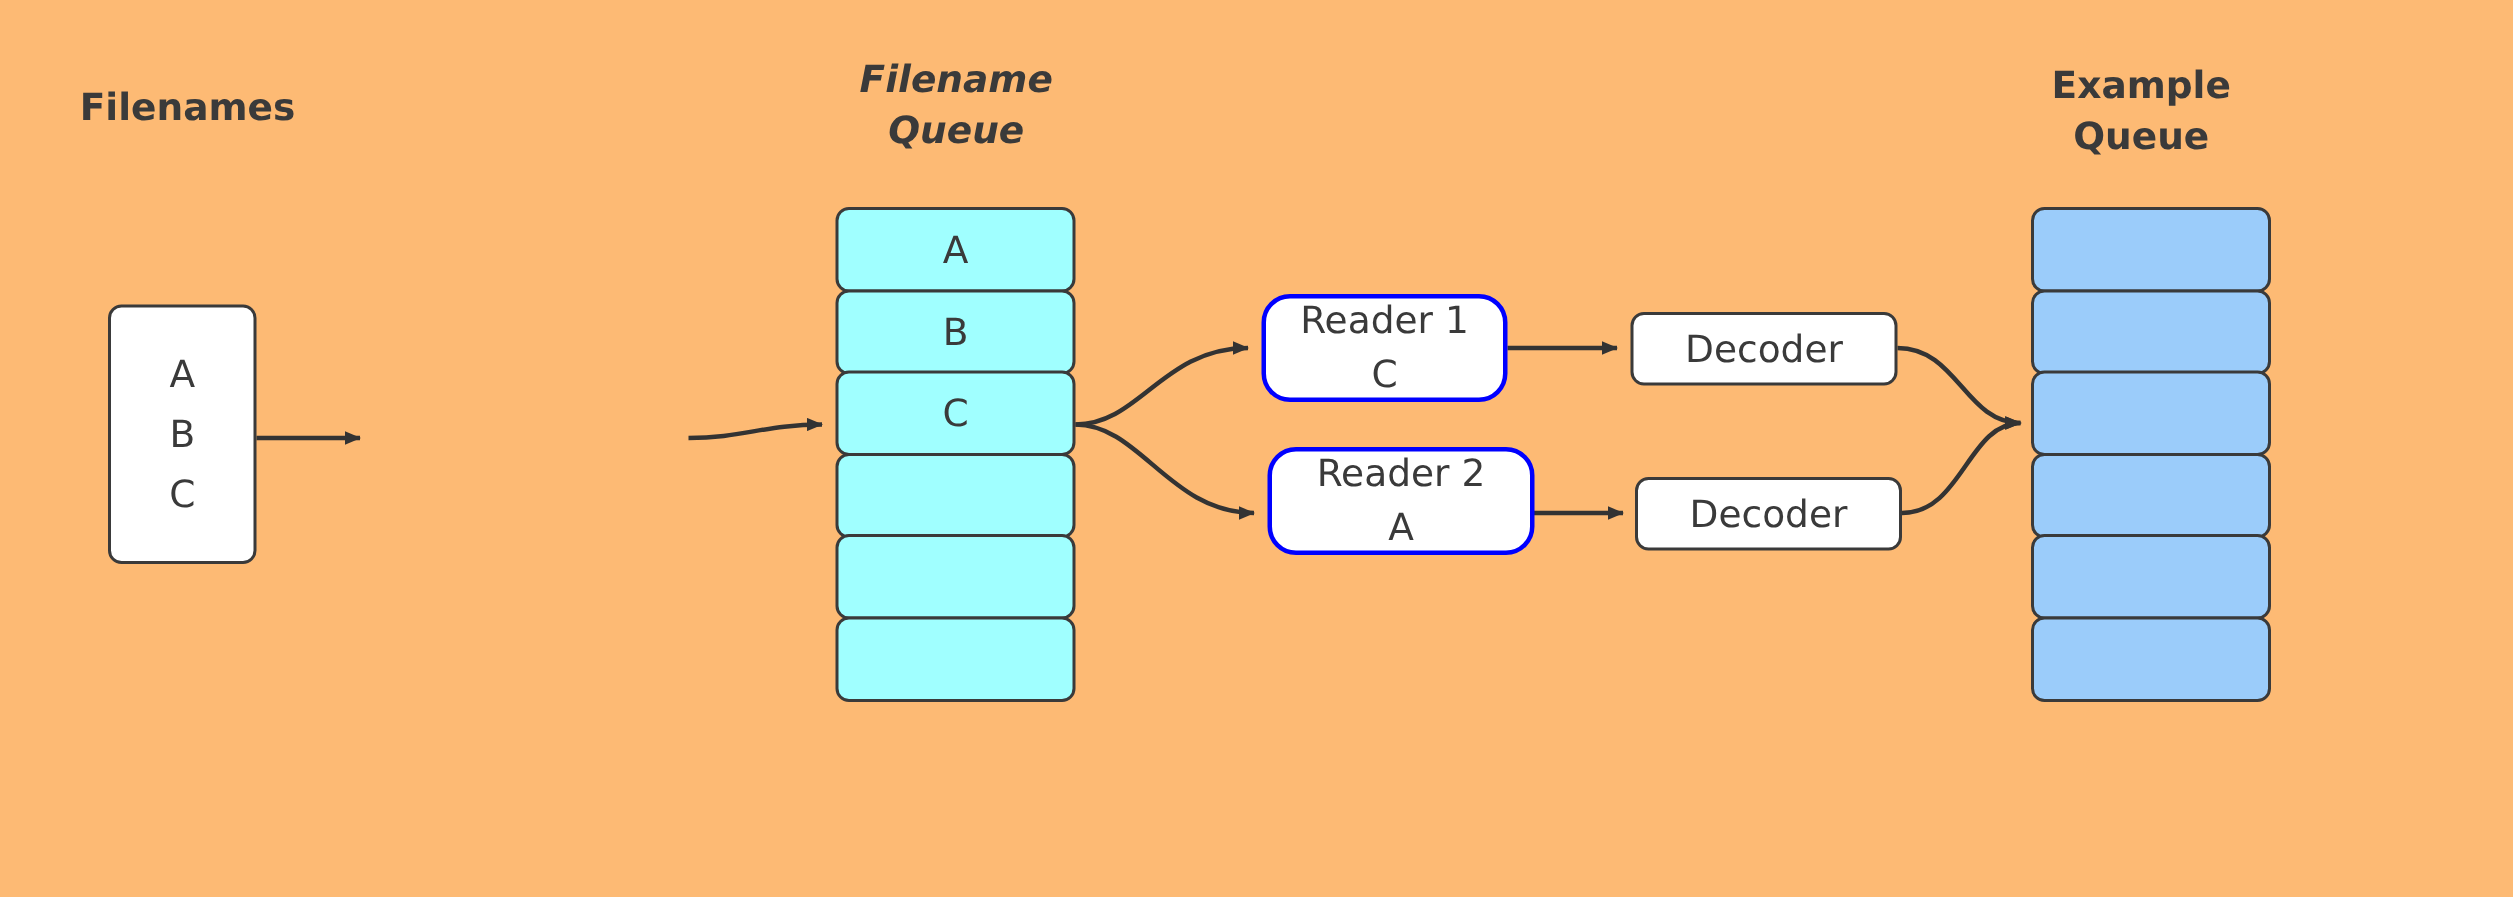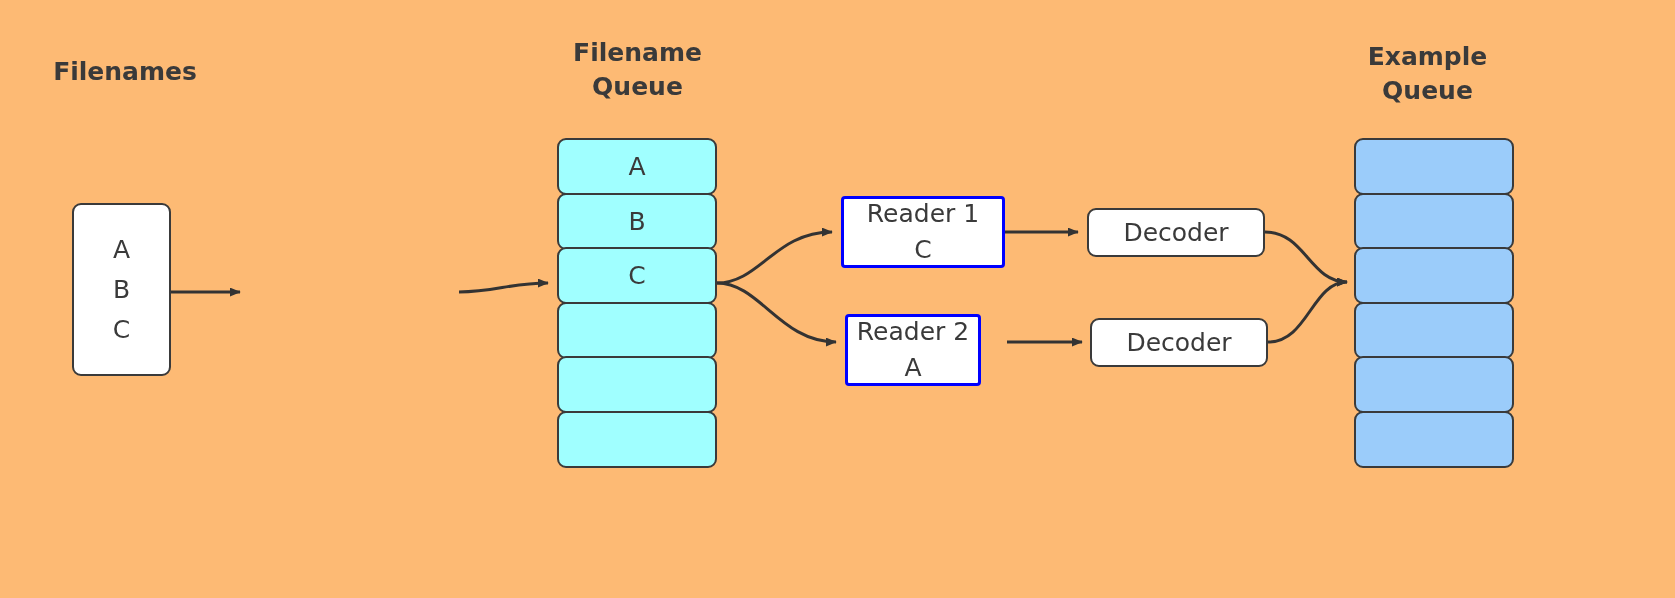--- a/index.html
+++ b/index.html
@@ -48,21 +48,21 @@
   .plain-box {
     background: #ffffff;
     border: 2.5px solid #3a3a3a;
     border-radius: 9px;
     font-size: 25px;
     line-height: 36px;
   }
   .blue-box {
     background: #ffffff;
     border: 3px solid #0000ff;
-    border-radius: 4px;
+    border-radius: 19px;
     font-size: 25px;
     line-height: 36px;
   }
   .queue {
     position: absolute;
     display: flex;
     flex-direction: column;
   }
   .queue-cell {
     box-sizing: border-box;
@@ -104,21 +104,21 @@
 
     <line x1="1007" y1="342" x2="1082" y2="342" stroke="#333333" stroke-width="3" marker-end="url(#arrowhead)"></line>
 
     <path d="M1265,232 C 1305,232 1310,282 1347,282" fill="none" stroke="#333333" stroke-width="3" marker-end="url(#arrowhead)"></path>
 
     <path d="M1268,342 C 1308,342 1312,282 1347,282" fill="none" stroke="#333333" stroke-width="3" marker-end="url(#arrowhead)"></path>
   </svg>
 
   <div class="section-title" style="left:30px; top:55px; width:190px;">Filenames</div>
 
-  <div class="section-title" style="left:540px; top:36px; width:195px;">Filename
+  <div class="section-title" style="left:540px; top:36px; width:195px;font-style:italic;">Filename
 Queue</div>
 
   <div class="section-title" style="left:1330px; top:40px; width:195px;">Example
 Queue</div>
 
   <div class="node plain-box multiline" style="left:72px; top:203px; width:99px; height:173px; line-height:40px;">A
 B
 C</div>
 
 
@@ -127,21 +127,21 @@
     <div class="queue-cell cell-cyan" style="height:57px;">B</div>
     <div class="queue-cell cell-cyan" style="height:57px;">C</div>
     <div class="queue-cell cell-cyan" style="height:57px;"></div>
     <div class="queue-cell cell-cyan" style="height:57px;"></div>
     <div class="queue-cell cell-cyan" style="height:57px;"></div>
   </div>
 
   <div class="node blue-box multiline" style="left:841px; top:196px; width:164px; height:72px;">Reader 1
 C</div>
 
-  <div class="node blue-box multiline" style="left:845px; top:314px; width:136px; height:72px;">Reader 2
+  <div class="node blue-box multiline" style="left:845px; top:298px; width:178px; height:72px;">Reader 2
 A</div>
 
   <div class="node plain-box" style="left:1087px; top:208px; width:178px; height:49px;">Decoder</div>
 
   <div class="node plain-box" style="left:1090px; top:318px; width:178px; height:49px;">Decoder</div>
 
   <div class="queue" style="left:1354px; top:138px; width:160px;">
     <div class="queue-cell cell-blue" style="height:57px;"></div>
     <div class="queue-cell cell-blue" style="height:57px;"></div>
     <div class="queue-cell cell-blue" style="height:57px;"></div>

